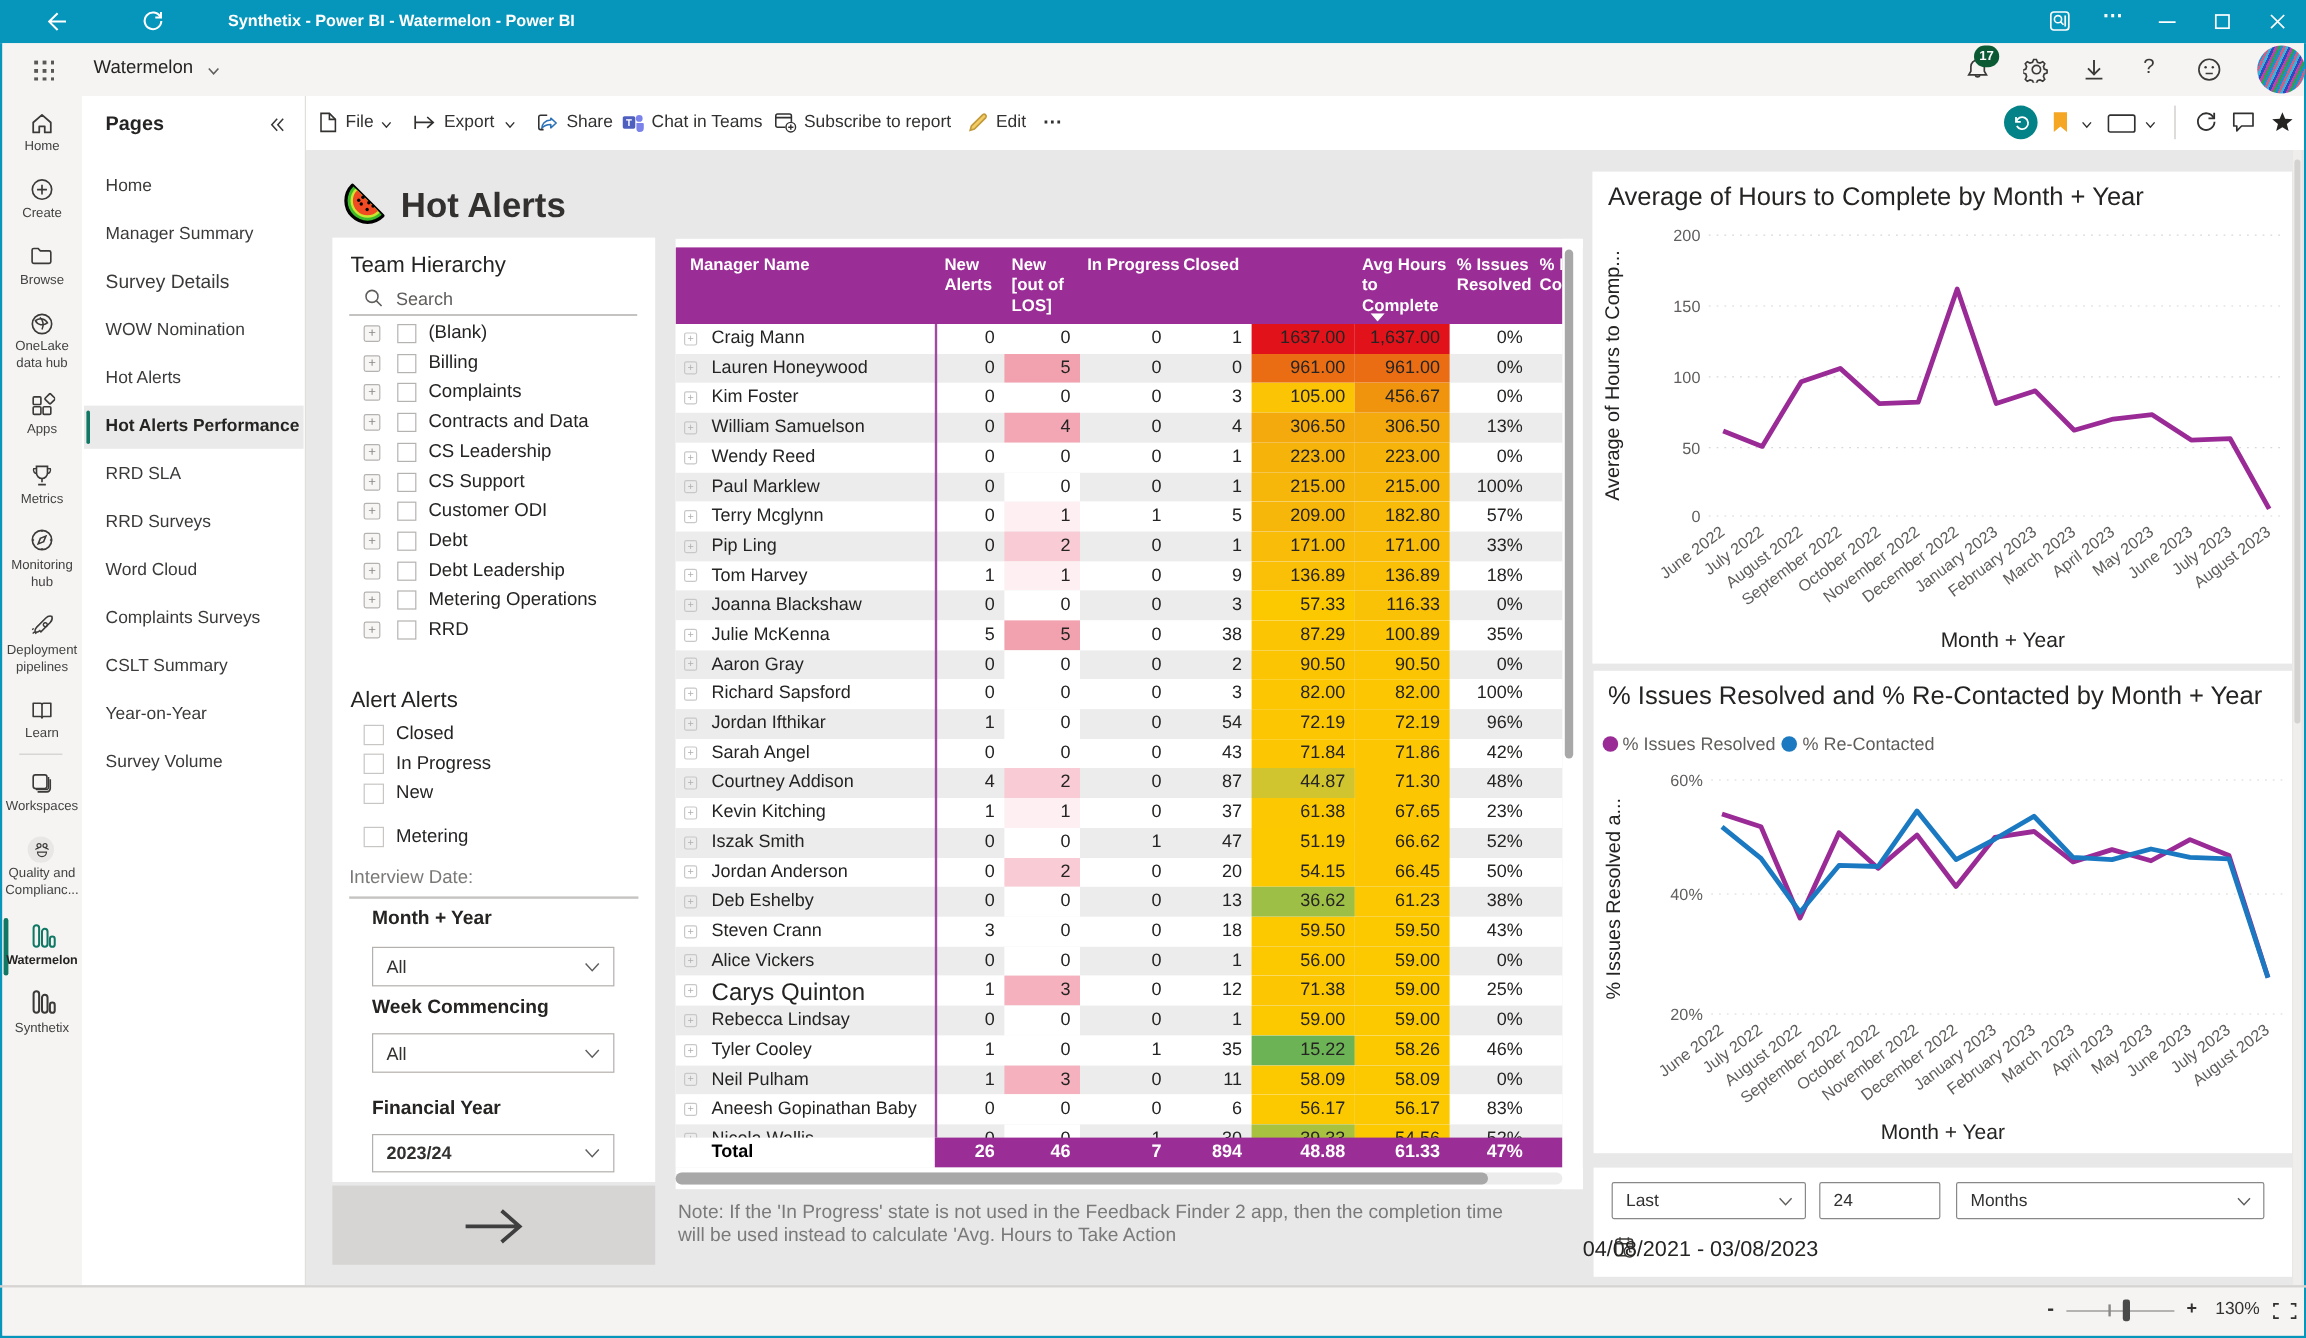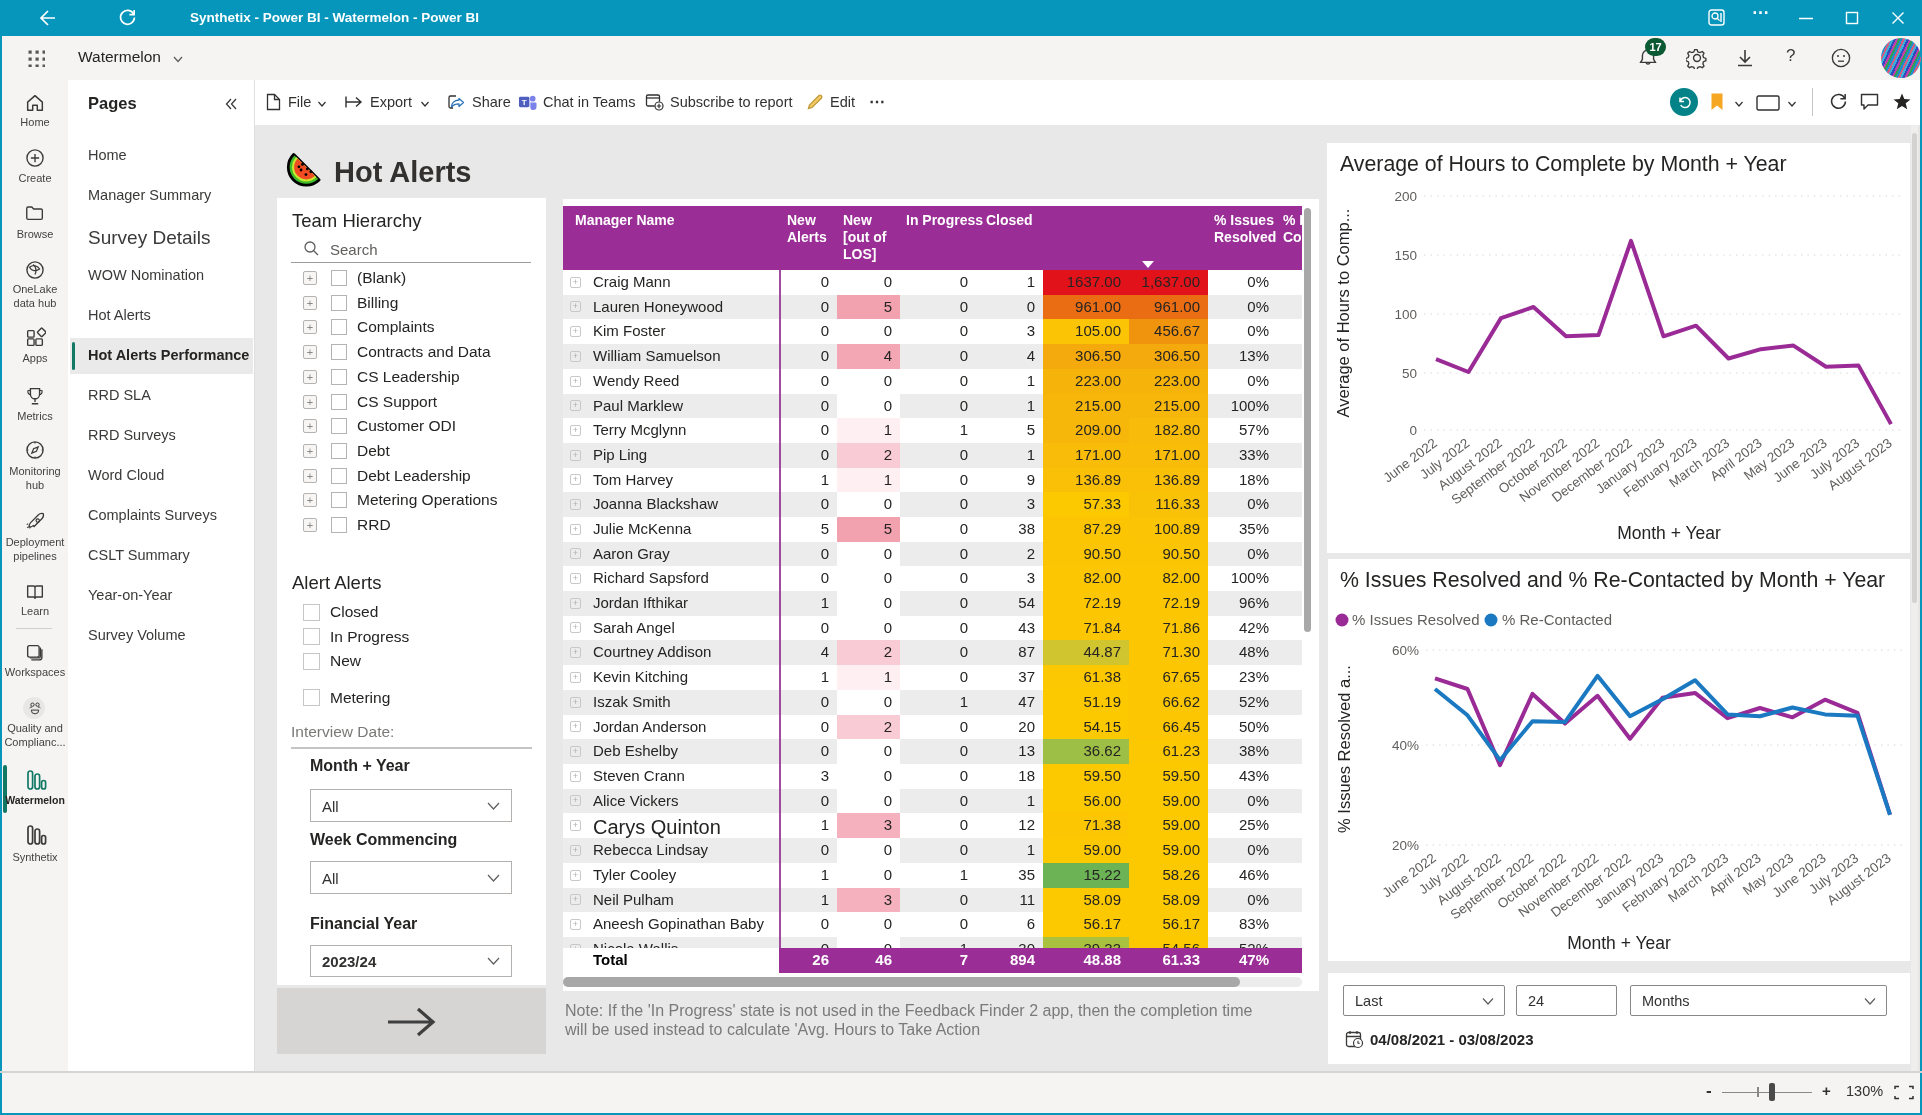--- a/index.html
+++ b/index.html
@@ -149,21 +149,21 @@
     <rect x="18.6" y="12.5" width="4" height="8.5" rx="2" stroke="#3b3a39" stroke-width="1.7" fill="none"></rect>
   </svg>
 <div class="abs" style="left:2px;top:851.0px;width:66px;text-align:center;font-size:11px;color:#424242;font-weight:400;font-size:11px;white-space:nowrap;overflow:hidden;">Synthetix</div>
 <div class="abs" style="left:68px;top:80px;width:187px;height:991px;background:#fff;border-right:1px solid #E1DFDD;"></div>
 <div class="abs" style="left:88px;top:94px;font-size:16.5px;color:#252423;font-weight:700;white-space:nowrap;">Pages</div>
 <svg class="abs" style="left:224px;top:97px" width="14" height="14" viewBox="0 0 14 14">
     <path d="M7 2 L2.5 7 L7 12 M12 2 L7.5 7 L12 12" stroke="#3b3a39" stroke-width="1.3" fill="none"></path>
   </svg>
 <div class="abs" style="left:88px;top:147px;font-size:14.5px;color:#3b3a39;font-weight:400;white-space:nowrap;">Home</div>
 <div class="abs" style="left:88px;top:187px;font-size:14.5px;color:#3b3a39;font-weight:400;white-space:nowrap;">Manager Summary</div>
-<div class="abs" style="left:88px;top:227px;font-size:19px;color:#3b3a39;font-weight:400;white-space:nowrap;">Survey Details</div>
+<div class="abs" style="left:88px;top:227px;font-size:16px;color:#3b3a39;font-weight:400;white-space:nowrap;">Survey Details</div>
 <div class="abs" style="left:88px;top:267px;font-size:14.5px;color:#3b3a39;font-weight:400;white-space:nowrap;">WOW Nomination</div>
 <div class="abs" style="left:88px;top:307px;font-size:14.5px;color:#3b3a39;font-weight:400;white-space:nowrap;">Hot Alerts</div>
 <div class="abs" style="left:70px;top:338px;width:183px;height:36px;background:#EAEAEA;"></div>
 <div class="abs" style="left:72px;top:342px;width:3px;height:28px;background:#117865;border-radius:2px;"></div>
 <div class="abs" style="left:88px;top:347px;font-size:14.5px;color:#252423;font-weight:700;white-space:nowrap;">Hot Alerts Performance</div>
 <div class="abs" style="left:88px;top:387px;font-size:14.5px;color:#3b3a39;font-weight:400;white-space:nowrap;">RRD SLA</div>
 <div class="abs" style="left:88px;top:427px;font-size:14.5px;color:#3b3a39;font-weight:400;white-space:nowrap;">RRD Surveys</div>
 <div class="abs" style="left:88px;top:467px;font-size:14.5px;color:#3b3a39;font-weight:400;white-space:nowrap;">Word Cloud</div>
 <div class="abs" style="left:88px;top:507px;font-size:14.5px;color:#3b3a39;font-weight:400;white-space:nowrap;">Complaints Surveys</div>
 <div class="abs" style="left:88px;top:547px;font-size:14.5px;color:#3b3a39;font-weight:400;white-space:nowrap;">CSLT Summary</div>
@@ -333,20 +333,21 @@
 <div class="abs" style="left:563px;top:199px;width:756px;height:8px;background:#fff;"></div>
 <div class="abs" style="left:1302px;top:199px;width:17px;height:792px;background:#fff;"></div>
 <div class="abs" style="left:563px;top:973px;width:756px;height:18px;background:#fff;"></div>
 <div class="abs" style="left:563px;top:206px;width:739px;height:767px;overflow:hidden;background:#fff;">
 <div class="abs" style="left:0;top:0;width:739px;height:64px;background:#9A2E96;"></div>
 <div class="abs" style="left:12px;top:6px;width:200px;color:#fff;font-size:14px;font-weight:700;line-height:17px;text-align:left;">Manager Name</div>
 <div class="abs" style="left:224px;top:6px;width:200px;color:#fff;font-size:14px;font-weight:700;line-height:17px;text-align:left;">New<br>Alerts</div>
 <div class="abs" style="left:280px;top:6px;width:200px;color:#fff;font-size:14px;font-weight:700;line-height:17px;text-align:left;">New<br>[out of<br>LOS]</div>
 <div class="abs" style="left:343px;top:6px;width:200px;color:#fff;font-size:14px;font-weight:700;line-height:17px;text-align:left;">In Progress</div>
 <div class="abs" style="left:423px;top:6px;width:200px;color:#fff;font-size:14px;font-weight:700;line-height:17px;text-align:left;">Closed</div>
+<div class="abs" style="left:572px;top:6px;width:200px;color:#fff;font-size:14px;font-weight:700;line-height:17px;text-align:left;">Avg Hours<br>to<br>Complete</div>
 <div class="abs" style="left:651px;top:6px;width:200px;color:#fff;font-size:14px;font-weight:700;line-height:17px;text-align:left;">% Issues<br>Resolved</div>
 <div class="abs" style="left:720px;top:6px;width:200px;color:#fff;font-size:14px;font-weight:700;line-height:17px;text-align:left;">% Re-<br>Contacted</div>
 <svg class="abs" style="left:579px;top:55px" width="12" height="7" viewBox="0 0 12 7">
       <path d="M0 0 H12 L6 7 z" fill="#fff"></path>
     </svg>
 <div class="abs" style="left:0;top:64.0px;width:739px;height:25.0px;background:#fff;"></div>
 <div class="abs" style="left:274px;top:64.0px;width:63px;height:25.0px;background:#fff;"></div>
 <div class="abs" style="left:480px;top:64.0px;width:86px;height:25.0px;background:#E2121B;"></div>
 <div class="abs" style="left:566px;top:64.0px;width:79px;height:25.0px;background:#E2121B;"></div>
 <div class="abs" style="left:7px;top:70.5px;width:11px;height:11px;border:1px solid #C8C8C8;border-radius:2px;color:#B0B0B0;font-size:9px;line-height:9px;text-align:center;">+</div>
@@ -803,21 +804,21 @@
 <div class="abs" style="left:1642px;top:992.5px;font-size:14.5px;color:#323130;font-weight:400;white-space:nowrap;">Months</div>
 <svg class="abs" style="left:1863px;top:995.5px" width="14" height="11" viewBox="0 0 14 11">
     <path d="M2 2.5 L7 8 L12 2.5" stroke="#605E5C" stroke-width="1.2" fill="none"></path>
   </svg>
 <svg class="abs" style="left:1345px;top:1030px" width="19" height="19" viewBox="0 0 19 19">
     <rect x="1.5" y="2.5" width="14" height="14" rx="2" stroke="#3b3a39" stroke-width="1.3" fill="none"></rect>
     <path d="M1.5 6.5 h14 M5 1 v3 M12 1 v3" stroke="#3b3a39" stroke-width="1.3"></path>
     <circle cx="13" cy="13" r="4.5" fill="#fff" stroke="#3b3a39" stroke-width="1.2"></circle>
     <path d="M13 10.8 v2.4 h1.8" stroke="#3b3a39" stroke-width="1.1" fill="none"></path>
   </svg>
-<div class="abs" style="left:1370px;top:1031px;font-size:15px;color:#252423;font-weight:700;white-space:nowrap;">04/08/2021 - 03/08/2023</div>
+<div class="abs" style="left:1319px;top:1031px;font-size:18px;color:#252423;font-weight:400;white-space:nowrap;">04/08/2021 - 03/08/2023</div>
 <div class="abs" style="left:0px;top:1071px;width:1922px;height:2px;background:#D6D4D2;"></div>
 <div class="abs" style="left:2px;top:1073px;width:1918px;height:40px;background:#F5F4F3;"></div>
 <div class="abs" style="left:1706px;top:1081px;font-size:17px;color:#323130;font-weight:700;white-space:nowrap;">-</div>
 <div class="abs" style="left:1722px;top:1091.5px;width:90px;height:1.5px;background:#8A8886;"></div>
 <div class="abs" style="left:1757px;top:1087px;width:2px;height:10px;background:#8A8886;"></div>
 <div class="abs" style="left:1769px;top:1083px;width:6px;height:18px;background:#4A4A4A;border-radius:2px;"></div>
 <div class="abs" style="left:1822px;top:1082px;font-size:15px;color:#323130;font-weight:600;white-space:nowrap;">+</div>
 <div class="abs" style="left:1846px;top:1083px;font-size:14.5px;color:#323130;font-weight:400;white-space:nowrap;">130%</div>
 <svg class="abs" style="left:1894px;top:1085px" width="20" height="15" viewBox="0 0 20 15">
     <path d="M1 4 V1.5 H5 M15 1.5 h4 V4 M19 11 v2.5 h-4 M5 13.5 H1 V11" stroke="#323130" stroke-width="1.5" fill="none"></path>

